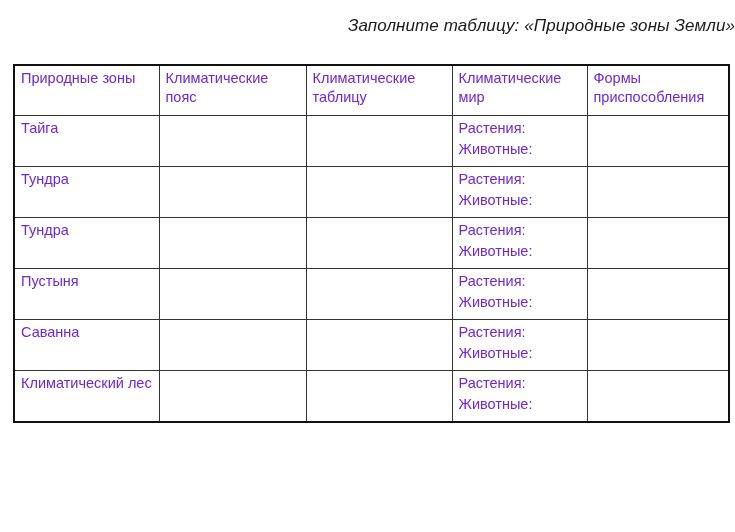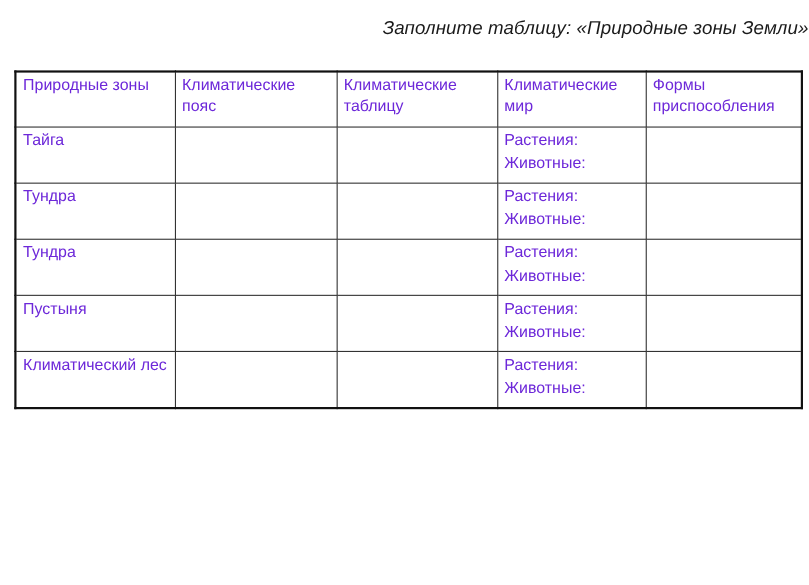--- a/index.html
+++ b/index.html
@@ -117,20 +117,30 @@
       <td>Пустыня</td>
       <td></td>
       <td></td>
       <td>
         <span class="org-line">Растения:</span>
         <span class="org-line">Животные:</span>
       </td>
       <td></td>
     </tr>
     <tr>
+      <td>Саванна</td>
+      <td></td>
+      <td></td>
+      <td>
+        <span class="org-line">Растения:</span>
+        <span class="org-line">Животные:</span>
+      </td>
+      <td></td>
+    </tr>
+    <tr>
       <td>Климатический лес</td>
       <td></td>
       <td></td>
       <td>
         <span class="org-line">Растения:</span>
         <span class="org-line">Животные:</span>
       </td>
       <td></td>
     </tr>
   </tbody>

